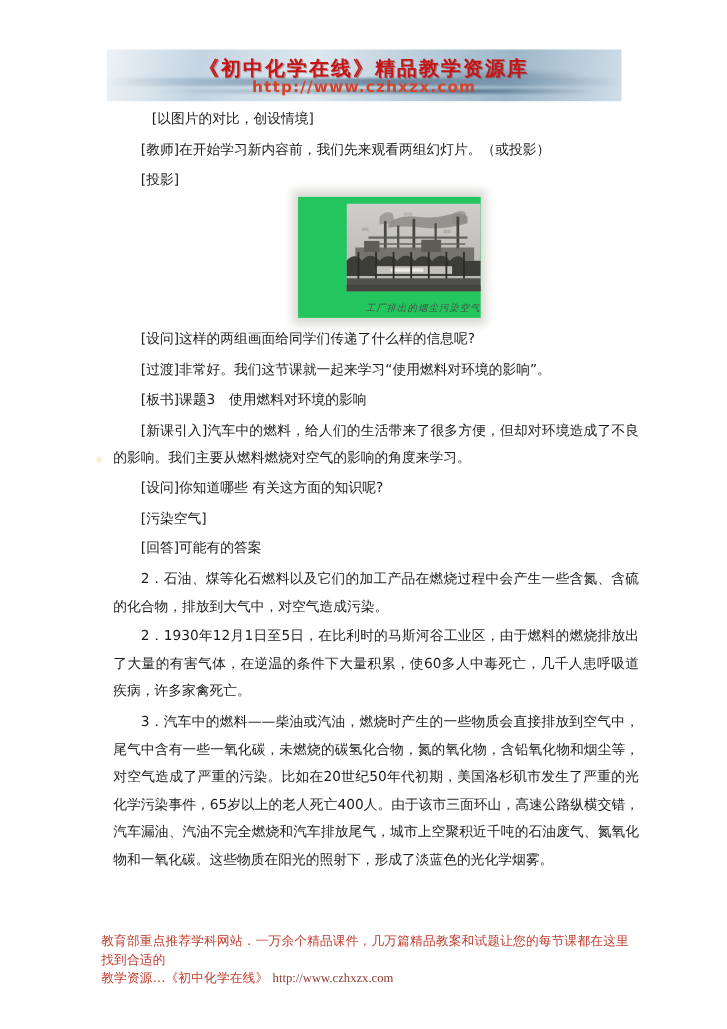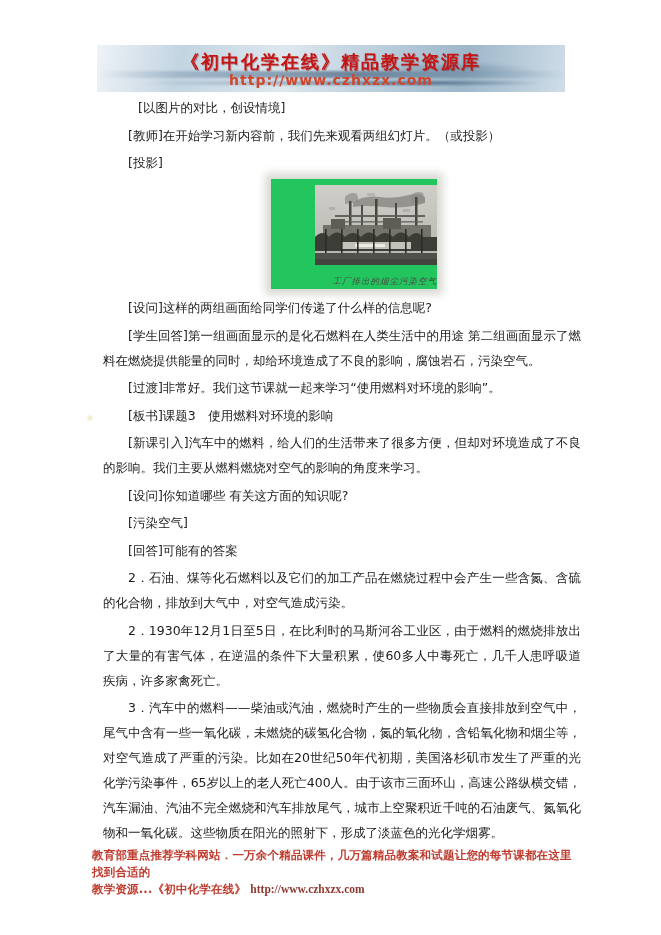--- a/index.html
+++ b/index.html
@@ -52,21 +52,21 @@
   .photo{display:inline-block;width:122px;height:80px;line-height:0;}
   .photo svg{width:122px;height:80px;}
   .figure-caption{
     margin-top:3px;font-size:8.5px;color:#4a4a45;letter-spacing:1px;
     font-style:italic;text-indent:0;line-height:11px;
   }
 
   
   .footer{
     position:absolute;left:92px;top:847px;width:488px;
-    color:#bf3b2e;font-size:11.5px;line-height:17px;letter-spacing:.2px;font-weight:bold;
+    color:#bf3b2e;font-size:11.5px;line-height:17px;letter-spacing:.2px;
   }
   .footer-url{
     font-family:"Liberation Serif","DejaVu Serif",serif;
     color:#8c3a30;font-size:11.5px;letter-spacing:0;
   }
 
   
   .artifact{
     position:absolute;left:86px;top:414px;width:8px;height:8px;border-radius:50%;
     background:radial-gradient(circle,#efe6bc 0%,rgba(239,230,188,0) 70%);
@@ -140,21 +140,20 @@
           <rect x="14" y="22" width="6" height="3" fill="#9a9993" opacity="0.5"></rect>
           <rect x="52" y="8" width="8" height="3" fill="#9a9993" opacity="0.4"></rect>
           <rect x="88" y="24" width="7" height="3" fill="#9a9993" opacity="0.5"></rect>
         </svg>
       </span>
       <div class="figure-caption">工厂排出的烟尘污染空气</div>
     </div>
 
     <div>
         <p>[设问]这样的两组画面给同学们传递了什么样的信息呢?</p>
-        <p>[学生回答]第一组画面显示的是化石燃料在人类生活中的用途 第二组画面显示了燃料在燃烧提供能量的同时，却给环境造成了不良的影响，腐蚀岩石，污染空气。</p>
         <p>[过渡]非常好。我们这节课就一起来学习“使用燃料对环境的影响”。</p>
         <p>[板书]课题3　使用燃料对环境的影响</p>
         <p>[新课引入]汽车中的燃料，给人们的生活带来了很多方便，但却对环境造成了不良的影响。我们主要从燃料燃烧对空气的影响的角度来学习。</p>
         <p>[设问]你知道哪些 有关这方面的知识呢?</p>
         <p>[污染空气]</p>
         <p>[回答]可能有的答案</p>
         <p>2．石油、煤等化石燃料以及它们的加工产品在燃烧过程中会产生一些含氮、含硫的化合物，排放到大气中，对空气造成污染。</p>
         <p>2．1930年12月1日至5日，在比利时的马斯河谷工业区，由于燃料的燃烧排放出了大量的有害气体，在逆温的条件下大量积累，使60多人中毒死亡，几千人患呼吸道疾病，许多家禽死亡。</p>
         <p>3．汽车中的燃料——柴油或汽油，燃烧时产生的一些物质会直接排放到空气中，尾气中含有一些一氧化碳，未燃烧的碳氢化合物，氮的氧化物，含铅氧化物和烟尘等，对空气造成了严重的污染。比如在20世纪50年代初期，美国洛杉矶市发生了严重的光化学污染事件，65岁以上的老人死亡400人。由于该市三面环山，高速公路纵横交错，汽车漏油、汽油不完全燃烧和汽车排放尾气，城市上空聚积近千吨的石油废气、氮氧化物和一氧化碳。这些物质在阳光的照射下，形成了淡蓝色的光化学烟雾。</p>
       </div>

